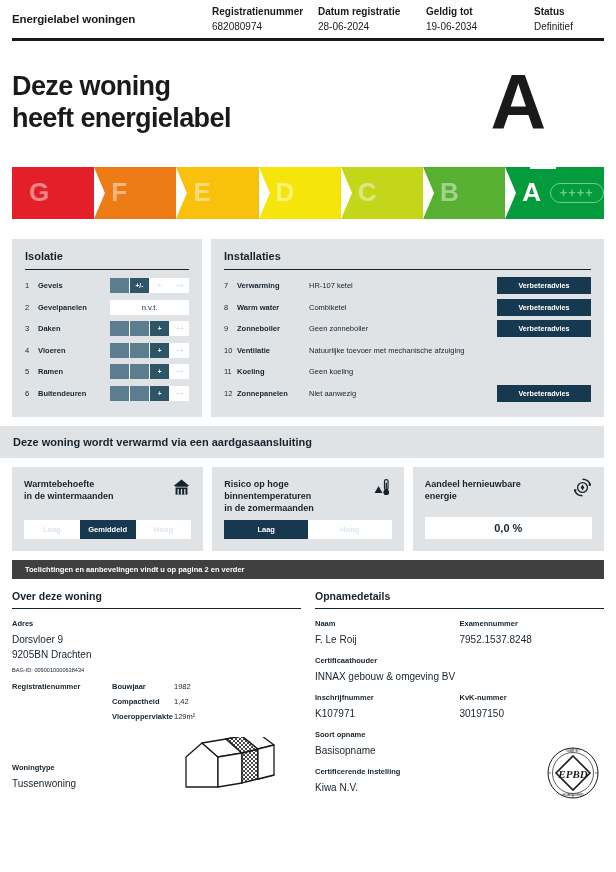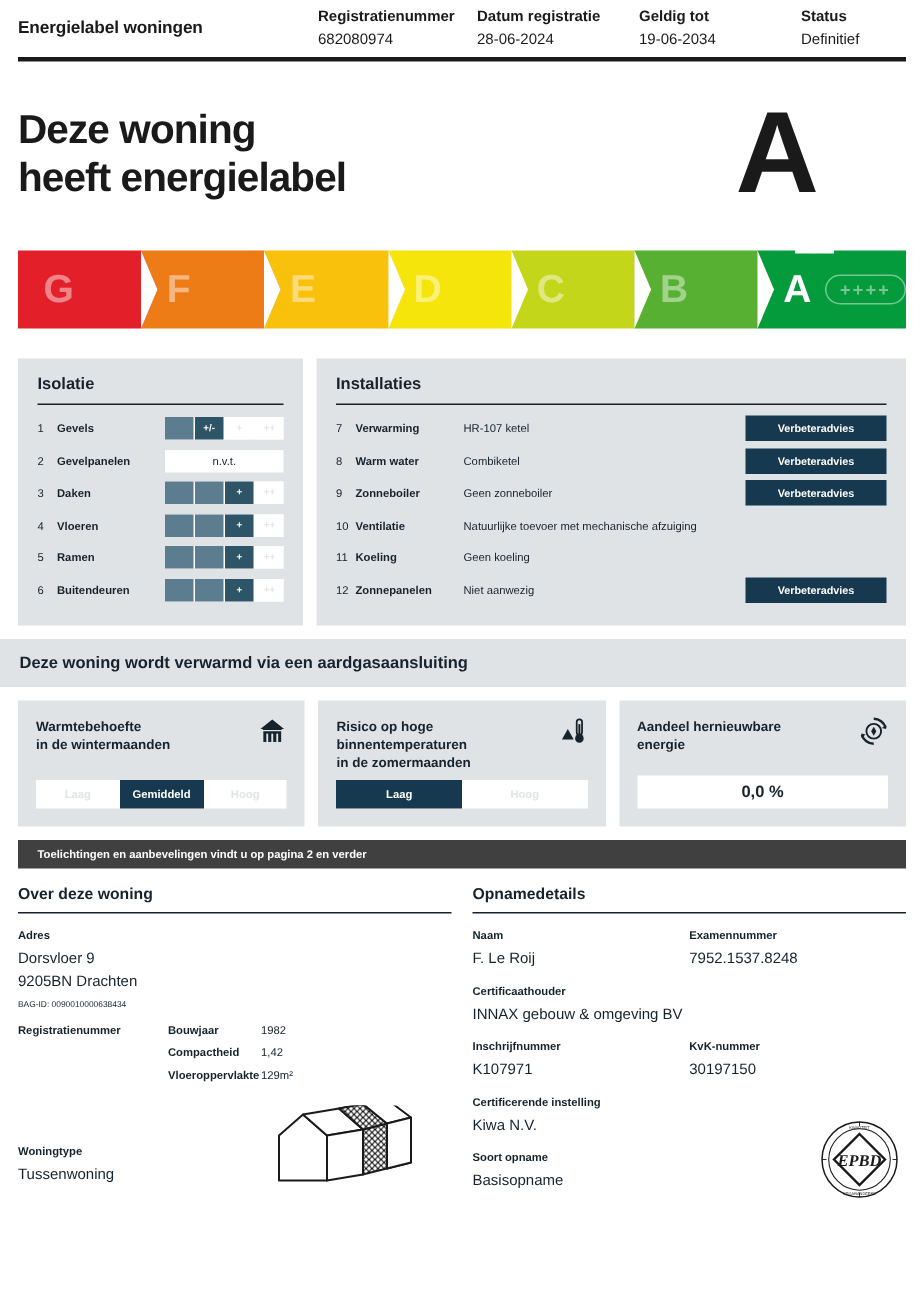--- a/index.html
+++ b/index.html
@@ -493,27 +493,27 @@
         <div class="flabel">Inschrijfnummer</div>
         <div class="fvalue">K107971</div>
       </div>
       <div class="fgroup">
         <div class="flabel">KvK-nummer</div>
         <div class="fvalue">30197150</div>
       </div>
     </div>
 
     <div class="fgroup">
+      <div class="flabel">Soort opname</div>
+      <div class="fvalue">Basisopname</div>
+    </div>
+
+    <div class="fgroup">
       <div class="flabel">Certificerende instelling</div>
       <div class="fvalue">Kiwa N.V.</div>
-    </div>
-
-    <div class="fgroup">
-      <div class="flabel">Soort opname</div>
-      <div class="fvalue">Basisopname</div>
     </div>
 
     <svg class="epbd" width="54" height="54" viewBox="0 0 54 54">
       <circle cx="27" cy="27" r="25" fill="none" stroke="#1a1a1a" stroke-width="1"></circle>
       <circle cx="27" cy="27" r="20.5" fill="none" stroke="#1a1a1a" stroke-width="0.7"></circle>
       <path d="M27 10 L44 27 L27 44 L10 27 Z" fill="none" stroke="#1a1a1a" stroke-width="1.6"></path>
       <text x="27" y="31.5" text-anchor="middle" font-family="Liberation Serif, serif" font-size="11" font-style="italic" font-weight="bold" fill="#1a1a1a">EPBD</text>
       <g fill="#1a1a1a" font-family="Liberation Sans, sans-serif" font-size="2.6">
         <text x="27" y="6.4" text-anchor="middle">KWALITEIT</text>
         <text x="27" y="50.4" text-anchor="middle">GEGARANDEERD</text>

